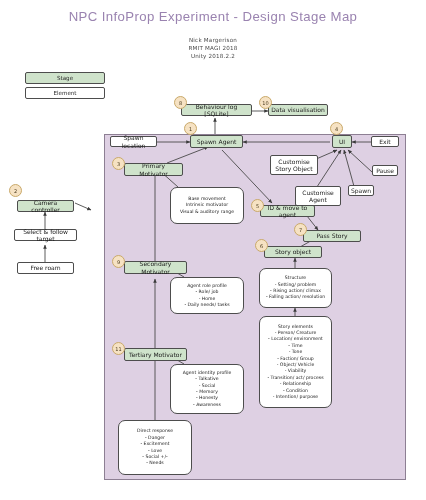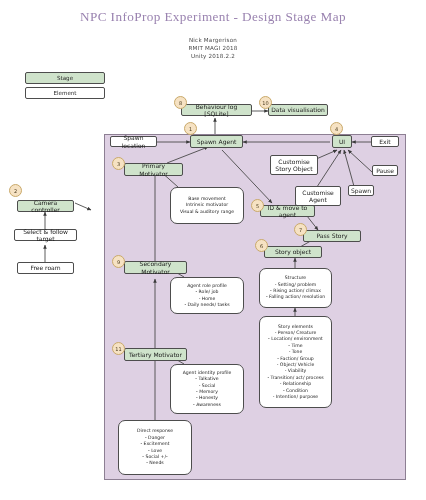--- a/index.html
+++ b/index.html
@@ -3,21 +3,21 @@
 <meta charset="utf-8">
 <style>
   html,body{margin:0;padding:0;background:#ffffff;}
   body{width:426px;height:500px;position:relative;overflow:hidden;
        font-family:"DejaVu Sans","Liberation Sans",sans-serif;}
 
   #root{position:absolute;left:0;top:0;width:426px;height:500px;}
 
   
   .title{position:absolute;left:0;top:9px;width:426px;text-align:center;
-         font-family:Liberation Serif, serif;
+         font-family:Liberation Sans, sans-serif;
          font-size:13.2px;letter-spacing:0.4px;color:#9a83b0;white-space:nowrap;}
   .sub{position:absolute;left:0;width:426px;text-align:center;
        font-size:5.6px;color:#4a4a4a;letter-spacing:.2px;}
   .sub1{top:37px;} .sub2{top:45px;} .sub3{top:53px;}
 
   
   .legend-box{position:absolute;font-size:5.6px;color:#2b2b2b;text-align:center;
               line-height:10px;height:10px;border:1px solid #4d4d4d;border-radius:2px;}
   .legend-stage{left:25px;top:72px;width:78px;background:#cfe3cb;}
   .legend-elem{left:25px;top:87px;width:78px;background:#ffffff;}

